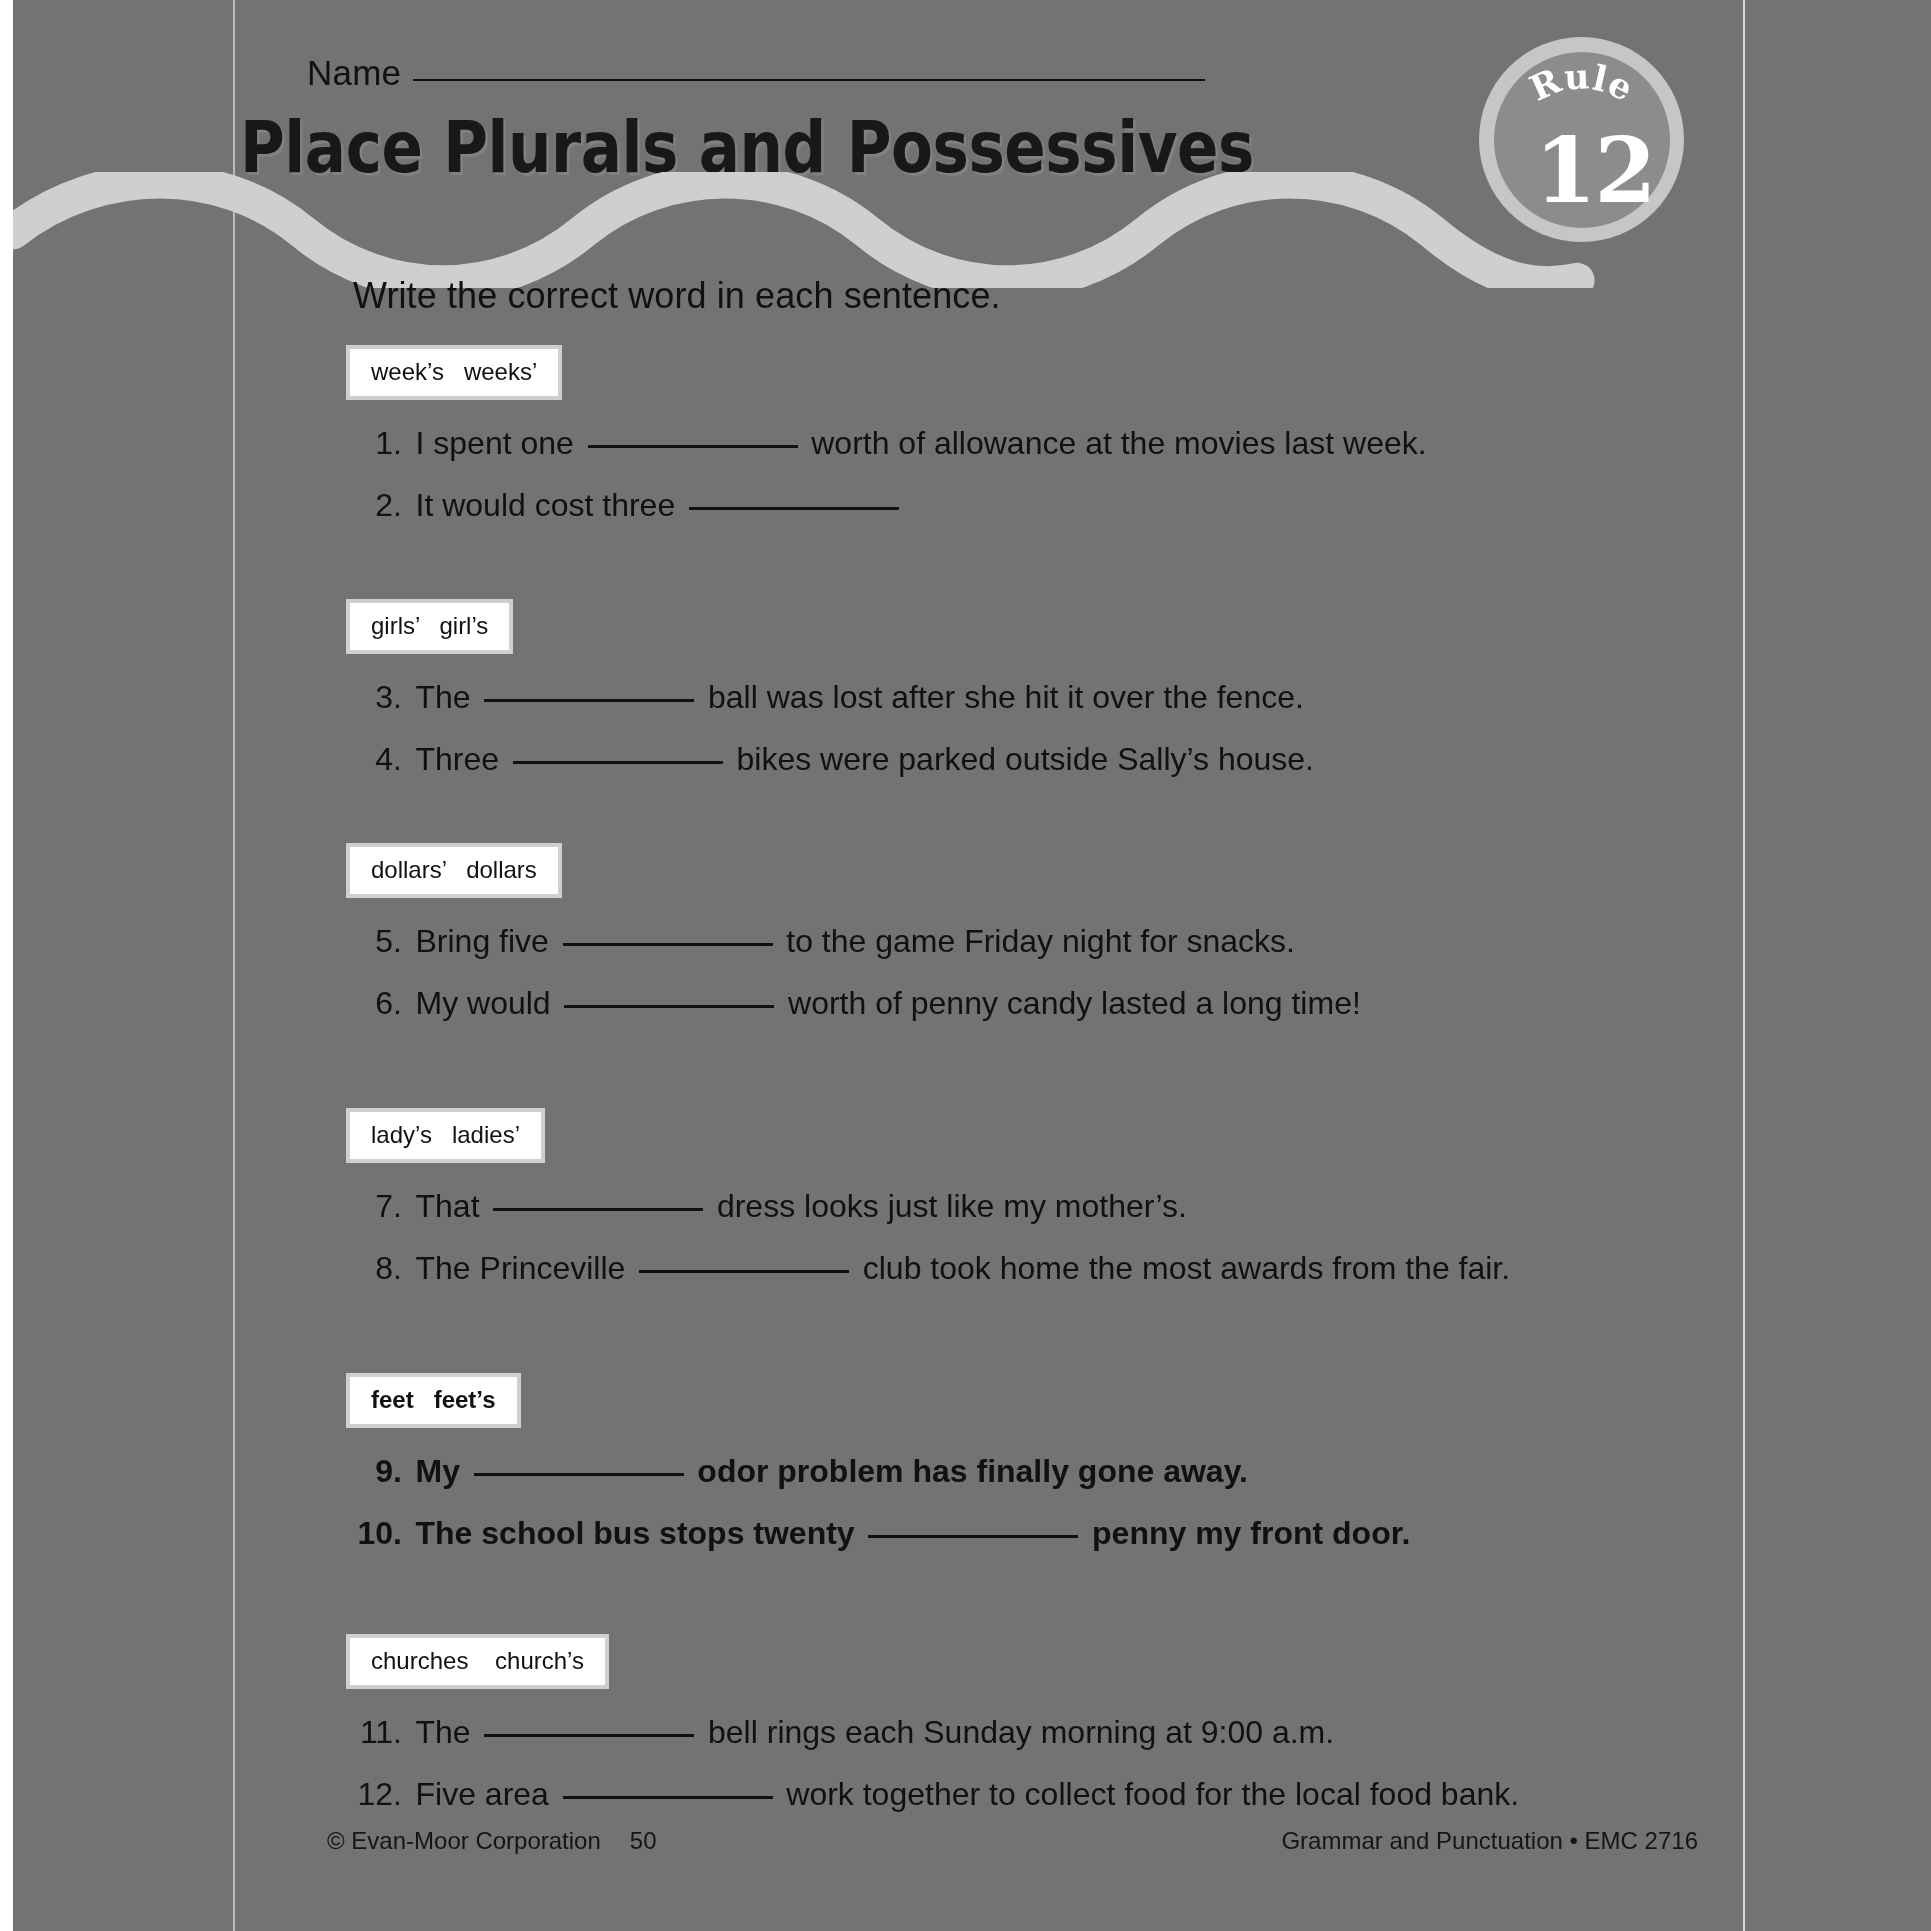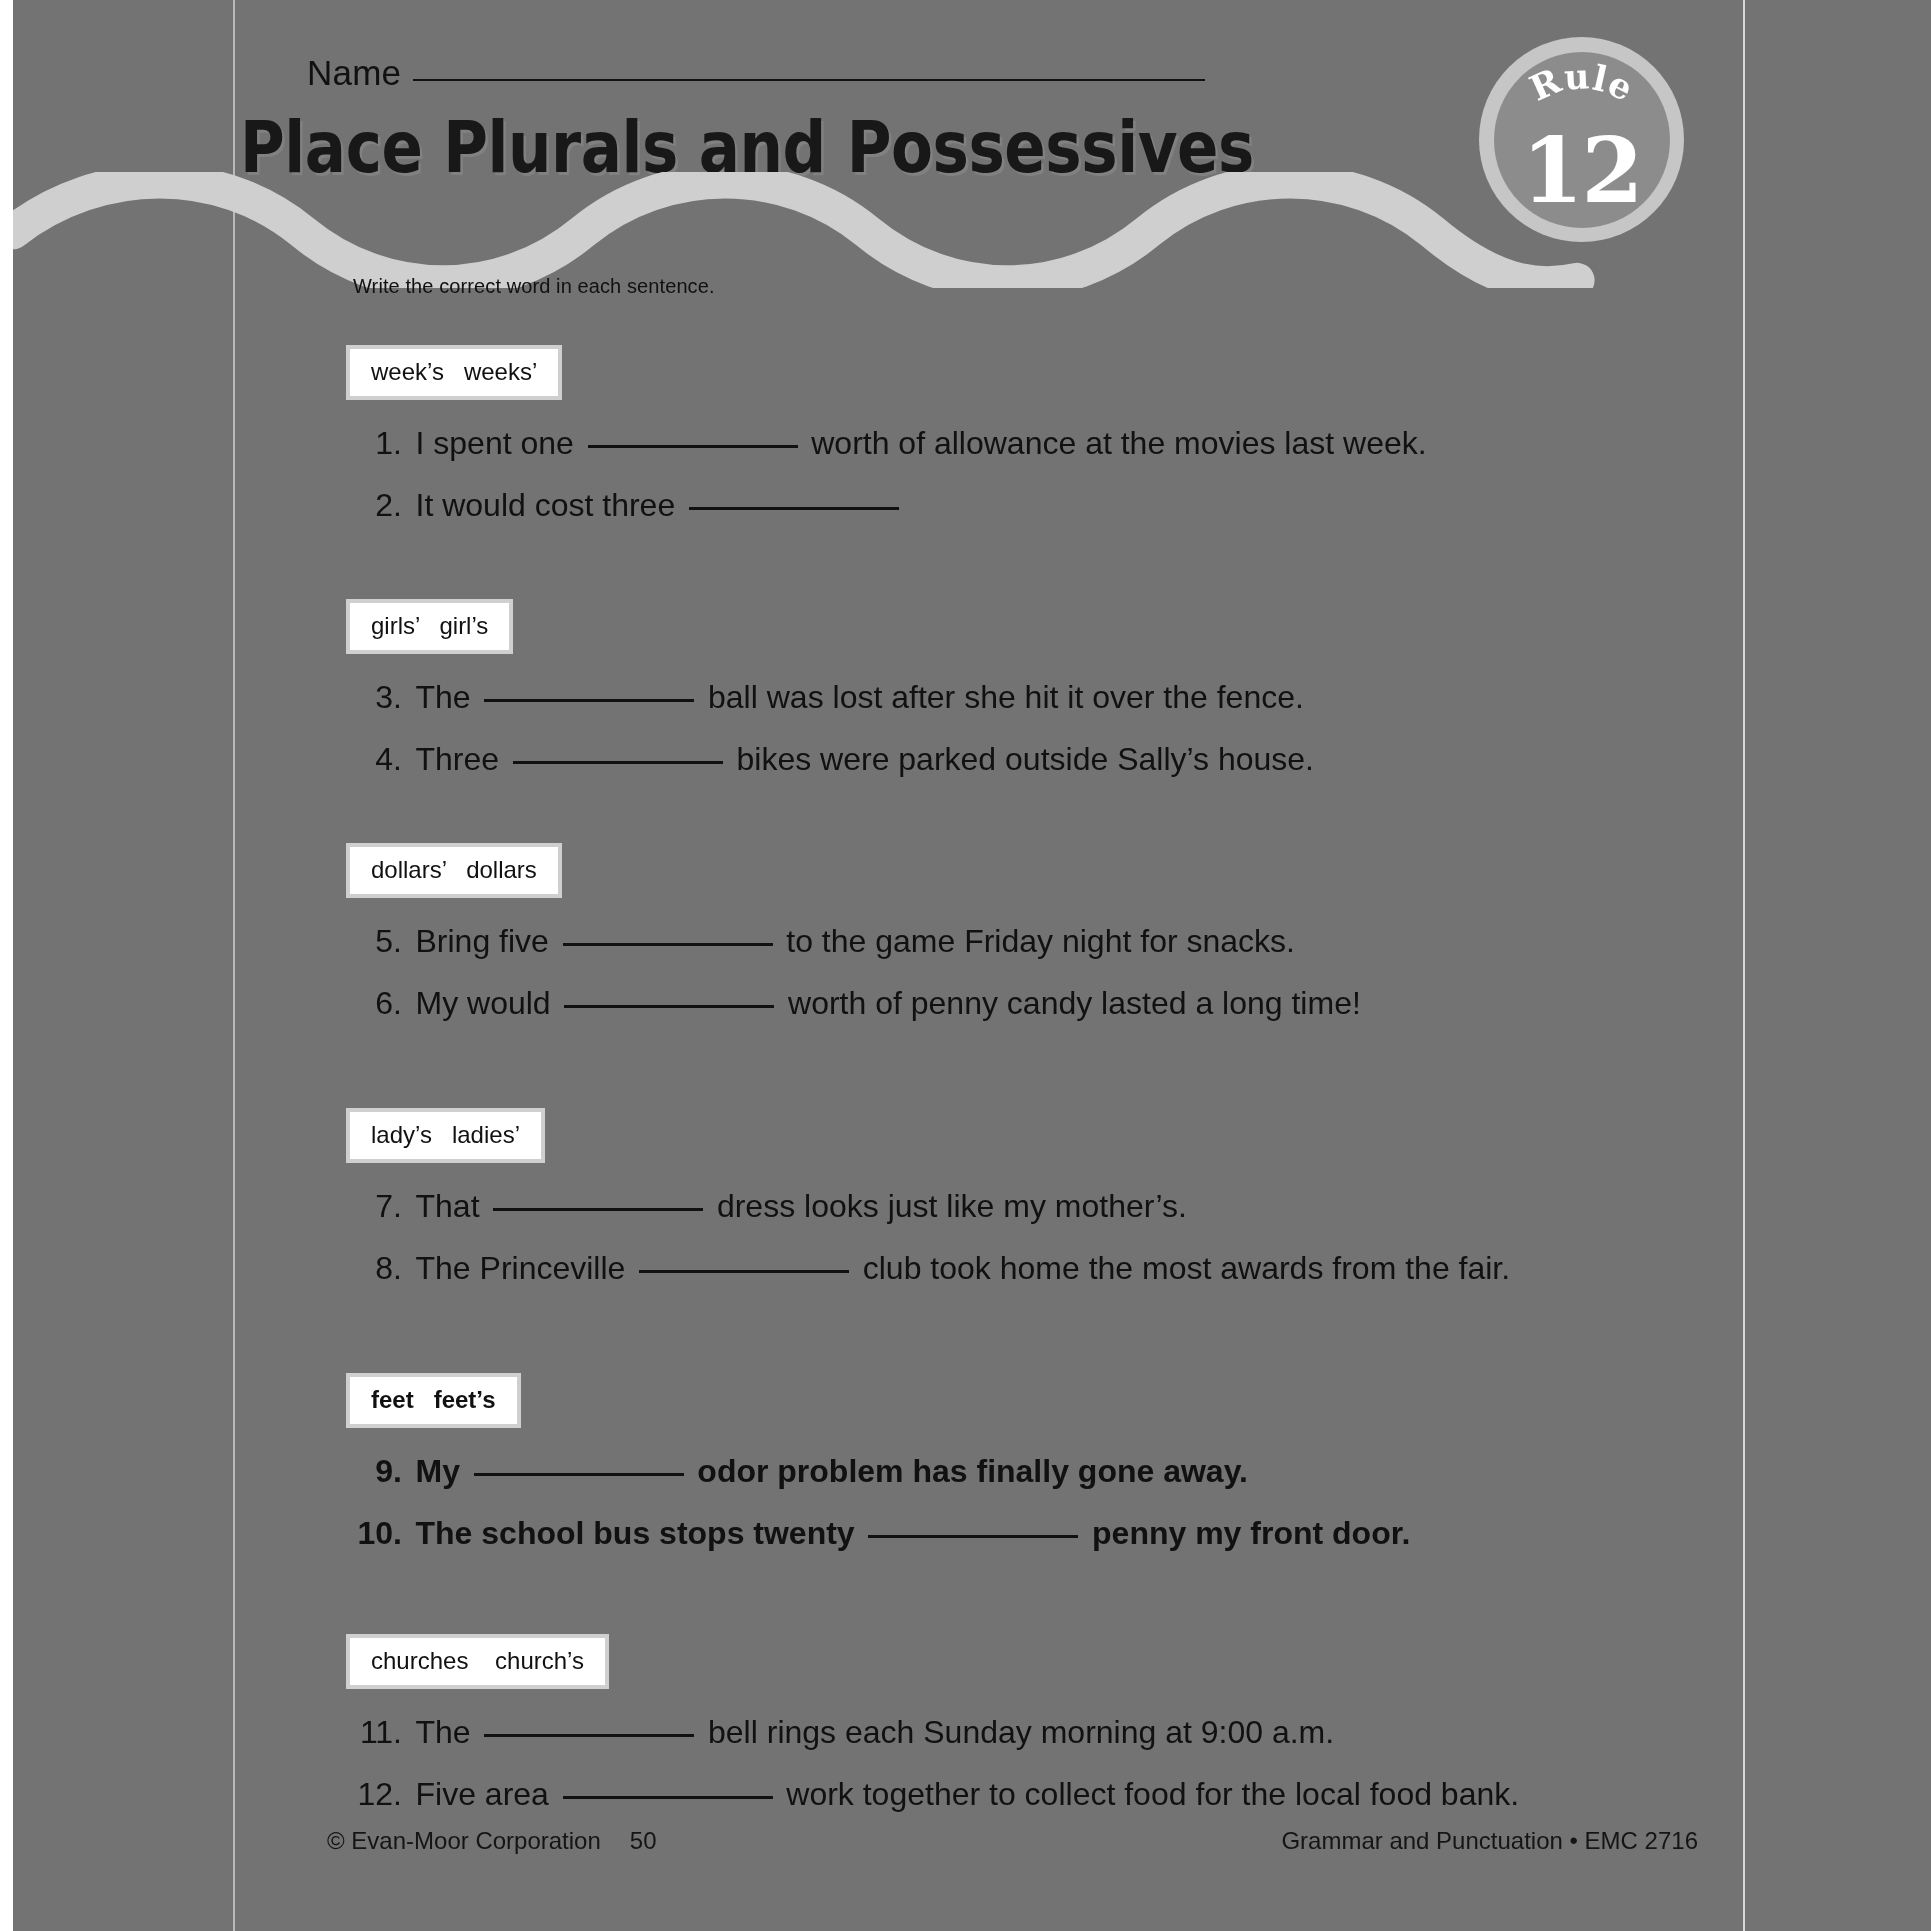--- a/index.html
+++ b/index.html
@@ -116,38 +116,38 @@
   }
   .badge-rule-text {
     position: absolute;
     left: 0; top: 15.4px;
     width: 205px;
     text-align: center;
   }
   .badge-rule-text svg { overflow: visible; }
   .badge-number {
     position: absolute;
-    left: 0;
+    left: 13px;
     top: 89px;
     width: 205px;
     text-align: center;
     font-family: "DejaVu Serif", serif;
     font-weight: bold;
     font-size: 89px;
     line-height: 89px;
     color: #ffffff;
     letter-spacing: -1.9px;
   }
 
   
   .instructions {
     position: absolute;
     left: 340px;
     top: 275px;
-    font-size: 20px;
+    font-size: 36px;
     color: #111;
     letter-spacing: 0.1px;
   }
 
   
   .exercise {
     position: absolute;
     left: 333px;
     width: 1352px;
   }

